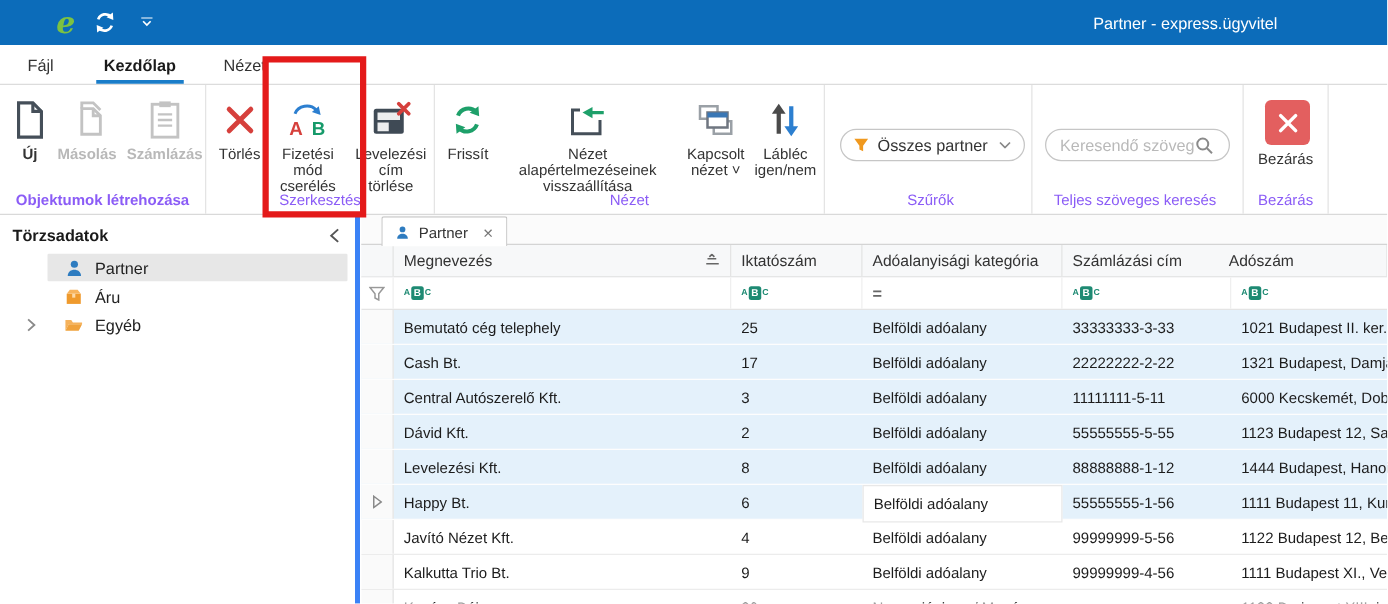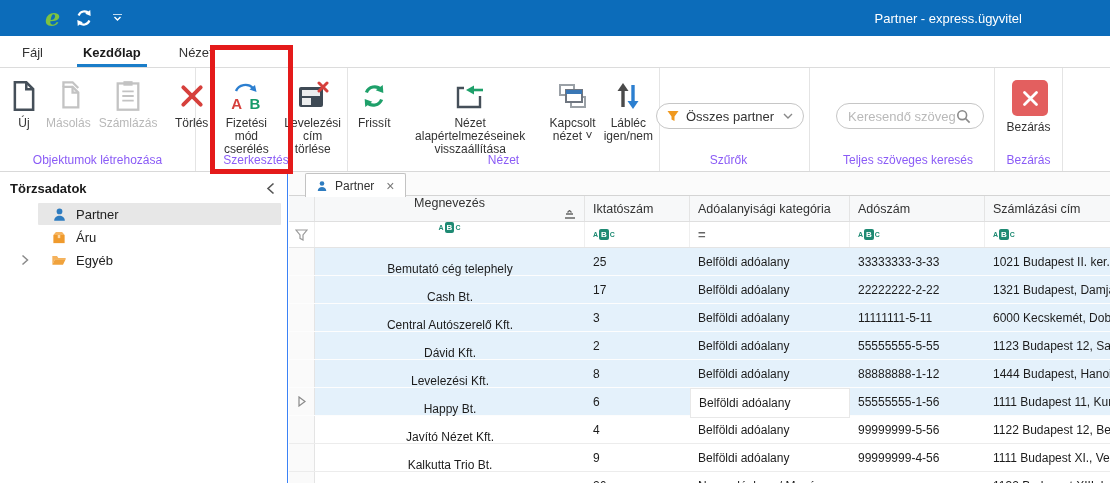--- a/index.html
+++ b/index.html
@@ -31,24 +31,24 @@
   .rtab.t-home { margin-left:32px; font-weight:bold; color:#1a1a1a; }
   .rtab.t-home::after { content:""; position:absolute; left:-2px; right:-2px; bottom:0; height:3px; background:#1a7dc9; }
   .rtab.t-view { margin-left:30px; }
 
   
   .ribbon {
     position:absolute; left:0; top:68px; width:1110px; height:104px;
     background:#fff; border-bottom:1px solid #d9d9d9;
   }
   .rgroup { position:absolute; top:0; height:103px; border-right:1px solid #e4e4e4; }
-  .g-create { left:0;    width:196px; }
+  .g-create { left:0;    width:165px;font-weight:bold; }
   .g-edit   { left:165px; width:183px; }
   .g-view   { left:348px; width:312px; }
-  .g-filter { left:648px; width:162px; }
+  .g-filter { left:664px; width:162px; }
   .g-search { left:822px; width:173px; }
   .g-close  { left:995px; width:68px;  }
   .rgroup-label {
     position:absolute; bottom:4px; left:0; right:0; text-align:center;
     font-size:12px; color:#8b5cf6; white-space:nowrap;
   }
   .btn-row { display:flex; align-items:flex-start; padding:8px 2px 0 6px; }
   .rbtn { display:flex; flex-direction:column; align-items:center; padding:2px 4px; }
   .rbtn .ric { height:36px; display:flex; align-items:center; justify-content:center; }
   .rbtn .rlabel { font-size:12px; line-height:13px; color:#333; text-align:center; margin-top:3px; white-space:pre-line; }
@@ -83,21 +83,21 @@
 
   
   .highlight-box {
     position:absolute; left:210px; top:45px; width:83px; height:129px;
     border:5px solid #e41a1a; z-index:60; pointer-events:none;
   }
 
   
   .sidebar {
     position:absolute; left:0; top:172px; width:288px; height:311px;
-    background:#fff; border-right:1px solid #3b82f6;
+    background:#fff; border-right:4px solid #3b82f6;
   }
   .sb-header { display:flex; align-items:center; padding:9px 12px 6px 10px; }
   .sb-title { font-size:13px; font-weight:bold; color:#1a1a1a; }
   .sb-collapse { margin-left:auto; }
   .sb-item { position:relative; height:22px; margin:1px 6px 1px 38px; display:flex; align-items:center;
     padding-left:13px; font-size:13px; color:#222; border-radius:1px; }
   .sb-item.sel { background:#e7e7e7; }
   .sb-item .sbicon { width:16px; height:16px; margin-right:9px; display:flex; align-items:center; justify-content:center; }
   .sb-expander { position:absolute; left:-17px; top:5px; }
 
@@ -112,21 +112,21 @@
   .doc-tab .dtlabel { font-size:12px; color:#333; margin-left:7px; }
   .doc-tab .dtclose { margin-left:12px; font-size:14px; color:#777; line-height:1; }
 
   .grid { position:absolute; left:0; top:24px; right:0; bottom:0; overflow:hidden; }
   .grid-header { display:flex; height:26px; background:#f7f8f9; border-bottom:1px solid #dfdfdf; }
   .hcell { display:flex; align-items:center; padding:0 8px; font-size:12.5px; color:#333;
     border-right:1px solid #e4e4e4; flex-shrink:0; white-space:nowrap; overflow:hidden; }
   .filter-row { display:flex; height:26px; background:#fff; border-bottom:1px solid #e4e4e4; }
   .fcell { display:flex; align-items:center; padding:0 8px; border-right:1px solid #efefef; flex-shrink:0; }
   .w-ind { width:26px; justify-content:center; padding:0; }
-  .w-c0 { width:270px;flex-direction:column; } .w-c1 { width:105px; } .w-c2 { width:160px; } .w-c3 { width:135px; }
+  .w-c0 { width:270px; } .w-c1 { width:105px; } .w-c2 { width:160px; } .w-c3 { width:135px; }
   .w-c4 { flex:1 1 auto; border-right:none; }
   .hcell.w-ind { background:#f7f8f9; }
 
   .grid-row { display:flex; height:28px; background:#fff; border-bottom:1px solid #ececec; }
   .grid-row.sel { background:#e4f1fb; border-bottom:1px solid #fdfdfd; }
   .grid-row .ind { width:26px; flex-shrink:0; background:#fafafa; border-right:1px solid #e4e4e4;
     display:flex; align-items:center; justify-content:center; }
   .grid-row .ind svg { visibility:hidden; }
   .grid-row.focused .ind svg { visibility:visible; }
   .cell { display:flex; align-items:center; padding:14px 8px; font-size:12px; color:#1c1c1c;
@@ -392,25 +392,25 @@
             <path d="M3 4 h7 M2 8 h10" stroke="#666" stroke-width="1.3"></path>
             <path d="M4.5 2.5 l2-2 l2 2" fill="none" stroke="#666" stroke-width="1.3"></path>
           </svg>
         </div>
         <div class="hcell w-c1">
           <span>Iktatószám</span>
         </div>
         <div class="hcell w-c2">
           <span>Adóalanyisági kategória</span>
         </div>
+        <div class="hcell w-c4">
+          <span>Számlázási cím</span>
+        </div>
         <div class="hcell w-c3">
           <span>Adószám</span>
-        </div>
-        <div class="hcell w-c4">
-          <span>Számlázási cím</span>
         </div>
       </div>
 
       <div class="filter-row">
         <div class="fcell w-ind">
           <svg width="13" height="12" viewBox="0 0 13 12">
             <path d="M1 1 h11 L8 6 v5 l-3-1.6 V6 z" fill="none" stroke="#999" stroke-width="1.2"></path>
           </svg>
         </div>
         <div class="fcell w-c0">

